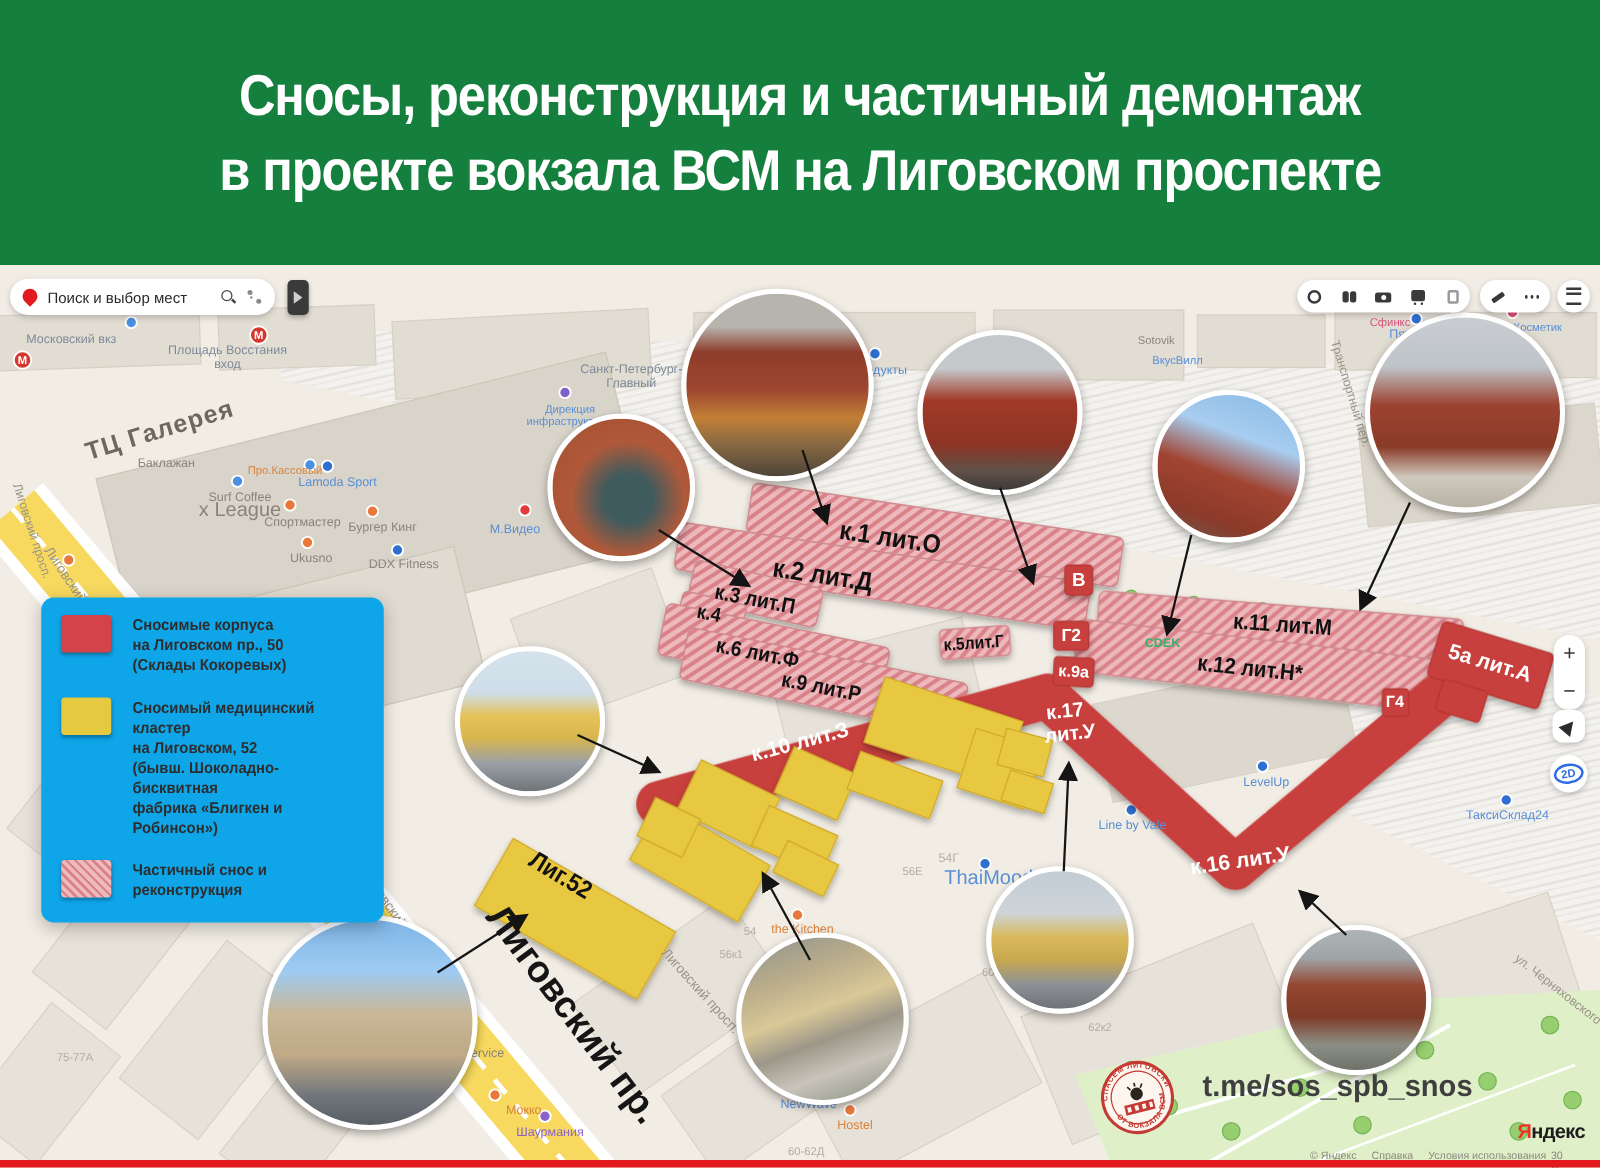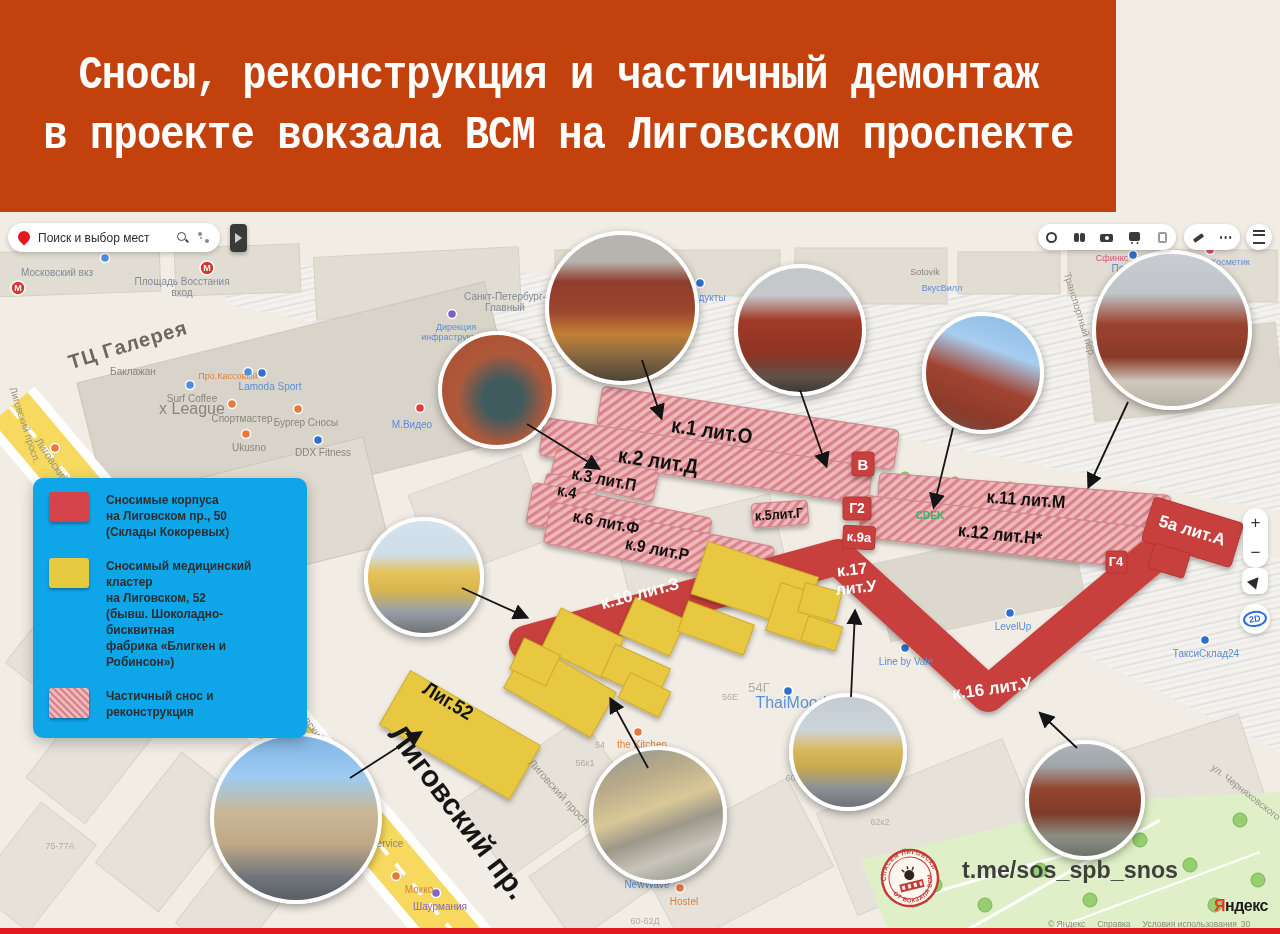--- a/index.html
+++ b/index.html
@@ -1,20 +1,20 @@
 <!DOCTYPE html>
 <html><head>
 <meta charset="utf-8">
 <style>
   html,body{margin:0;padding:0;}
   body{width:1280px;height:934px;position:relative;overflow:hidden;
        font-family:"Liberation Sans",sans-serif;background:#f1ede5;}
   
-  .header{position:absolute;left:0;top:0;width:1116px;height:212px;background:#c2410c;
-          display:flex;flex-direction:column;justify-content:center;align-items:center;z-index:40;font-family:Liberation Mono, monospace;}
+  .header{position:absolute;left:0;top:0;width:1280px;height:212px;background:#15803d;
+          display:flex;flex-direction:column;justify-content:center;align-items:center;z-index:40;}
   .header .hline{color:#fff;font-weight:700;font-size:46px;line-height:60px;white-space:nowrap;
           transform:scaleX(.88);letter-spacing:-1px;}
   .red-bottom{position:absolute;left:0;bottom:0;width:1280px;height:6px;background:#e2191f;z-index:40;}
   
   .map{position:absolute;left:0;top:212px;width:1280px;height:722px;background:#f1ede5;overflow:hidden;}
   .map svg.base,.map svg.ovl{position:absolute;left:0;top:0;}
   #labels{position:absolute;left:0;top:0;width:1280px;height:934px;pointer-events:none;z-index:20;}
   .lbl{position:absolute;white-space:nowrap;pointer-events:none;}
   
   .photo{position:absolute;border-radius:50%;border:4px solid #fff;
@@ -272,21 +272,21 @@
     <div class="lbl" style="left: 505px; top: 307px; font-size: 10px; color: rgb(127, 138, 153); font-weight: 400; transform: translate(-50%, -50%) rotate(0deg);">Главный</div>
     <div class="lbl" style="left: 703px; top: 297px; font-size: 10px; color: rgb(90, 143, 214); font-weight: 400; transform: translate(-50%, -50%) rotate(0deg);">Продукты</div>
     <div class="lbl" style="left: 582px; top: 266px; font-size: 9px; color: rgb(90, 143, 214); font-weight: 400; transform: translate(-50%, -50%) rotate(0deg);">Кассовый</div>
     <div class="lbl" style="left: 582px; top: 276px; font-size: 9px; color: rgb(90, 143, 214); font-weight: 400; transform: translate(-50%, -50%) rotate(0deg);">зал № 2</div>
     <div class="lbl" style="left: 456px; top: 327px; font-size: 9px; color: rgb(90, 143, 214); font-weight: 400; transform: translate(-50%, -50%) rotate(0deg);">Дирекция</div>
     <div class="lbl" style="left: 456px; top: 337px; font-size: 9px; color: rgb(90, 143, 214); font-weight: 400; transform: translate(-50%, -50%) rotate(0deg);">инфраструктуры</div>
     <div class="lbl" style="left: 133px; top: 371px; font-size: 10px; color: rgb(138, 133, 124); font-weight: 400; transform: translate(-50%, -50%) rotate(0deg);">Баклажан</div>
     <div class="lbl" style="left: 192px; top: 398px; font-size: 10px; color: rgb(138, 133, 124); font-weight: 400; transform: translate(-50%, -50%) rotate(0deg);">Surf Coffee</div>
     <div class="lbl" style="left: 192px; top: 409px; font-size: 16px; color: rgb(138, 133, 124); font-weight: 400; transform: translate(-50%, -50%) rotate(0deg);">x League</div>
     <div class="lbl" style="left: 242px; top: 418px; font-size: 10px; color: rgb(138, 133, 124); font-weight: 400; transform: translate(-50%, -50%) rotate(0deg);">Спортмастер</div>
-    <div class="lbl" style="left: 306px; top: 422px; font-size: 10px; color: rgb(138, 133, 124); font-weight: 400; transform: translate(-50%, -50%) rotate(0deg);">Бургер Сносы</div>
+    <div class="lbl" style="left: 306px; top: 422px; font-size: 10px; color: rgb(138, 133, 124); font-weight: 400; transform: translate(-50%, -50%) rotate(0deg);">Бургер Кинг</div>
     <div class="lbl" style="left: 249px; top: 447px; font-size: 10px; color: rgb(138, 133, 124); font-weight: 400; transform: translate(-50%, -50%) rotate(0deg);">Ukusno</div>
     <div class="lbl" style="left: 323px; top: 452px; font-size: 10px; color: rgb(138, 133, 124); font-weight: 400; transform: translate(-50%, -50%) rotate(0deg);">DDX Fitness</div>
     <div class="lbl" style="left: 270px; top: 386px; font-size: 10px; color: rgb(90, 143, 214); font-weight: 400; transform: translate(-50%, -50%) rotate(0deg);">Lamoda Sport</div>
     <div class="lbl" style="left: 228px; top: 376px; font-size: 9px; color: rgb(216, 130, 60); font-weight: 400; transform: translate(-50%, -50%) rotate(0deg);">Про.Кассовый</div>
     <div class="lbl" style="left: 412px; top: 424px; font-size: 10px; color: rgb(90, 143, 214); font-weight: 400; transform: translate(-50%, -50%) rotate(0deg);">М.Видео</div>
     <div class="lbl" style="left: 1136px; top: 268px; font-size: 10px; color: rgb(90, 143, 214); font-weight: 400; transform: translate(-50%, -50%) rotate(0deg);">Пятёрочка</div>
     <div class="lbl" style="left: 1214px; top: 262px; font-size: 9px; color: rgb(90, 143, 214); font-weight: 400; transform: translate(-50%, -50%) rotate(0deg);">Магнит Косметик</div>
     <div class="lbl" style="left: 1112px; top: 258px; font-size: 9px; color: rgb(217, 79, 122); font-weight: 400; transform: translate(-50%, -50%) rotate(0deg);">Сфинкс</div>
     <div class="lbl" style="left: 942px; top: 288px; font-size: 9px; color: rgb(90, 143, 214); font-weight: 400; transform: translate(-50%, -50%) rotate(0deg);">ВкусВилл</div>
     <div class="lbl" style="left: 925px; top: 272px; font-size: 9px; color: rgb(138, 133, 124); font-weight: 400; transform: translate(-50%, -50%) rotate(0deg);">Sotovik</div>
@@ -299,21 +299,21 @@
     <div class="lbl" style="left: 373px; top: 843px; font-size: 10px; color: rgb(138, 133, 124); font-weight: 400; transform: translate(-50%, -50%) rotate(0deg);">Block Service</div>
     <div class="lbl" style="left: 311px; top: 871px; font-size: 10px; color: rgb(216, 130, 60); font-weight: 400; transform: translate(-50%, -50%) rotate(0deg);">Hustle</div>
     <div class="lbl" style="left: 311px; top: 882px; font-size: 10px; color: rgb(216, 130, 60); font-weight: 400; transform: translate(-50%, -50%) rotate(0deg);">Lounge Bar</div>
     <div class="lbl" style="left: 399px; top: 889px; font-size: 10px; color: rgb(216, 130, 60); font-weight: 400; transform: translate(-50%, -50%) rotate(0deg); margin-left: 20px;">Мокко</div>
     <div class="lbl" style="left: 647px; top: 884px; font-size: 10px; color: rgb(90, 143, 214); font-weight: 400; transform: translate(-50%, -50%) rotate(0deg);">NewWave</div>
     <div class="lbl" style="left: 684px; top: 901px; font-size: 10px; color: rgb(216, 130, 60); font-weight: 400; transform: translate(-50%, -50%) rotate(0deg);">Hostel</div>
     <div class="lbl" style="left: 440px; top: 906px; font-size: 10px; color: rgb(138, 99, 201); font-weight: 400; transform: translate(-50%, -50%) rotate(0deg);">Шаурмания</div>
     <div class="lbl" style="left: 600px; top: 745px; font-size: 9px; color: rgb(179, 173, 162); font-weight: 400; transform: translate(-50%, -50%) rotate(0deg);">54</div>
     <div class="lbl" style="left: 585px; top: 763px; font-size: 9px; color: rgb(179, 173, 162); font-weight: 400; transform: translate(-50%, -50%) rotate(0deg);">56к1</div>
     <div class="lbl" style="left: 730px; top: 697px; font-size: 9px; color: rgb(179, 173, 162); font-weight: 400; transform: translate(-50%, -50%) rotate(0deg);">56Е</div>
-    <div class="lbl" style="left: 753px; top: 687px; font-size: 13px; color: rgb(179, 173, 162); font-weight: 400; transform: translate(-50%, -50%) rotate(0deg); padding-left: 12px;">54Г</div>
+    <div class="lbl" style="left: 753px; top: 687px; font-size: 10px; color: rgb(179, 173, 162); font-weight: 400; transform: translate(-50%, -50%) rotate(0deg); padding-left: 12px;">54Г</div>
     <div class="lbl" style="left: 795px; top: 778px; font-size: 9px; color: rgb(179, 173, 162); font-weight: 400; transform: translate(-50%, -50%) rotate(0deg);">60к3</div>
     <div class="lbl" style="left: 880px; top: 822px; font-size: 9px; color: rgb(179, 173, 162); font-weight: 400; transform: translate(-50%, -50%) rotate(0deg);">62к2</div>
     <div class="lbl" style="left: 645px; top: 921px; font-size: 9px; color: rgb(179, 173, 162); font-weight: 400; transform: translate(-50%, -50%) rotate(0deg);">60-62Д</div>
     <div class="lbl" style="left: 60px; top: 846px; font-size: 9px; color: rgb(179, 173, 162); font-weight: 400; transform: translate(-50%, -50%) rotate(0deg);">75-77А</div>
     <div class="lbl" style="left: 18px; top: 288px; font-size: 9px; color: rgb(255, 255, 255); font-weight: 700; transform: translate(-50%, -50%) rotate(0deg);">М</div>
     <div class="lbl" style="left: 207px; top: 268px; font-size: 9px; color: rgb(255, 255, 255); font-weight: 700; transform: translate(-50%, -50%) rotate(0deg);">М</div>
     <div class="lbl" style="left: 712px; top: 431px; font-size: 21px; color: rgb(17, 17, 17); font-weight: 700; transform: translate(-50%, -50%) rotate(8.5deg) scaleX(0.9);">к.1 лит.О</div>
     <div class="lbl" style="left: 658px; top: 461px; font-size: 21px; color: rgb(17, 17, 17); font-weight: 700; transform: translate(-50%, -50%) rotate(8.5deg) scaleX(0.9);">к.2 лит.Д</div>
     <div class="lbl" style="left: 604px; top: 480px; font-size: 17px; color: rgb(17, 17, 17); font-weight: 700; transform: translate(-50%, -50%) rotate(11deg) scaleX(0.9);">к.3 лит.П</div>
     <div class="lbl" style="left: 567px; top: 492px; font-size: 16px; color: rgb(17, 17, 17); font-weight: 700; transform: translate(-50%, -50%) rotate(11deg) scaleX(0.9);">к.4</div>

